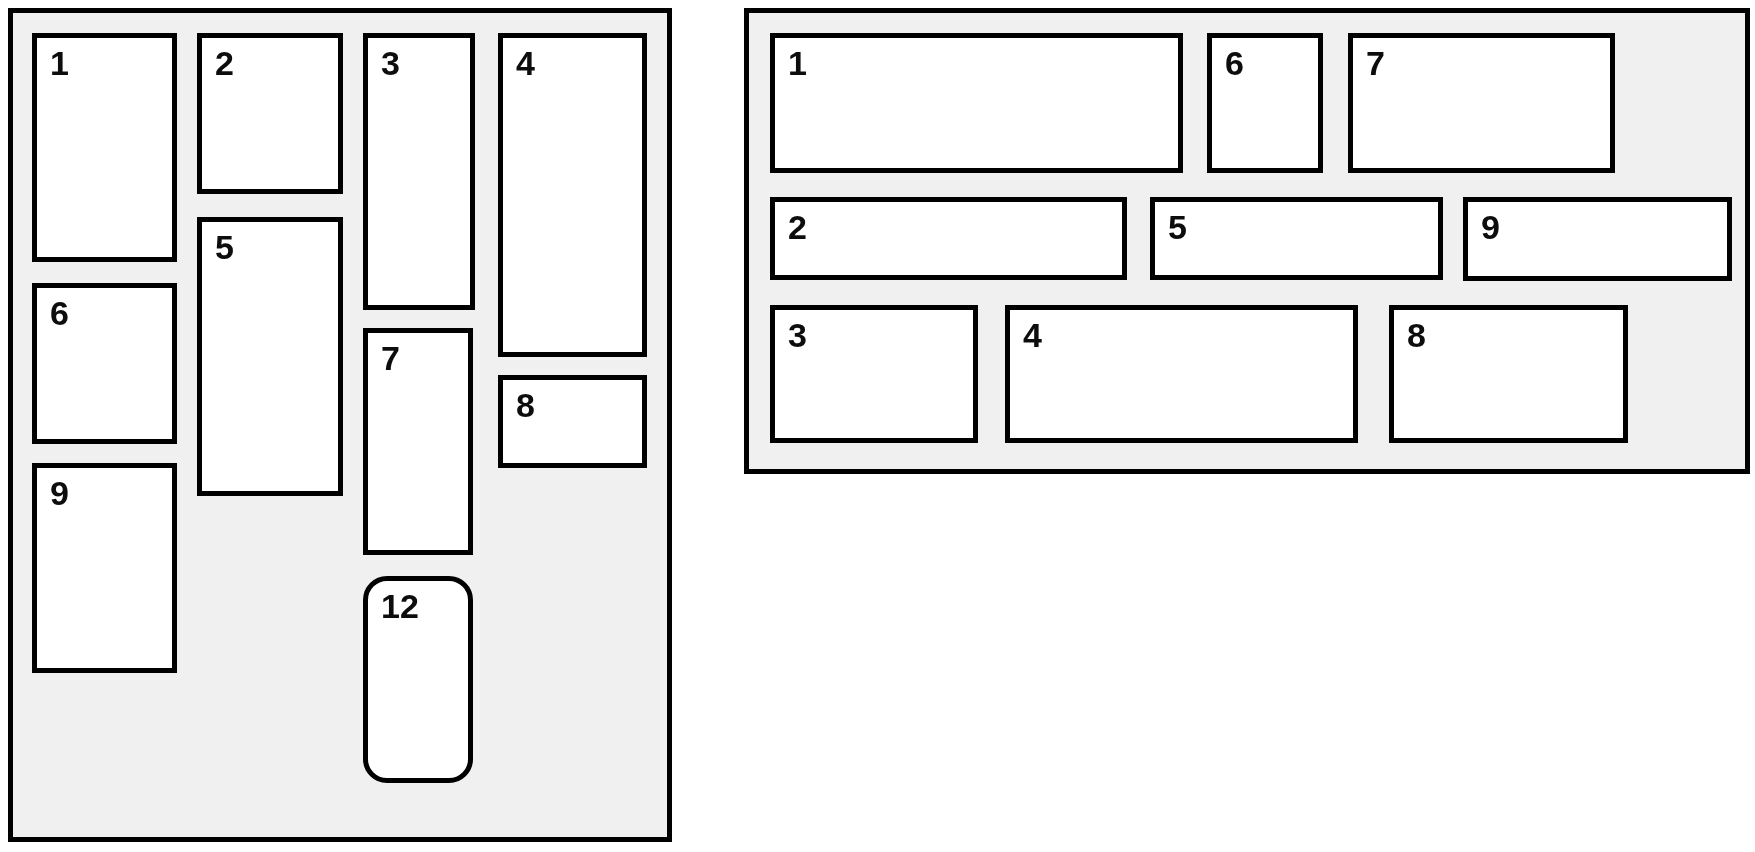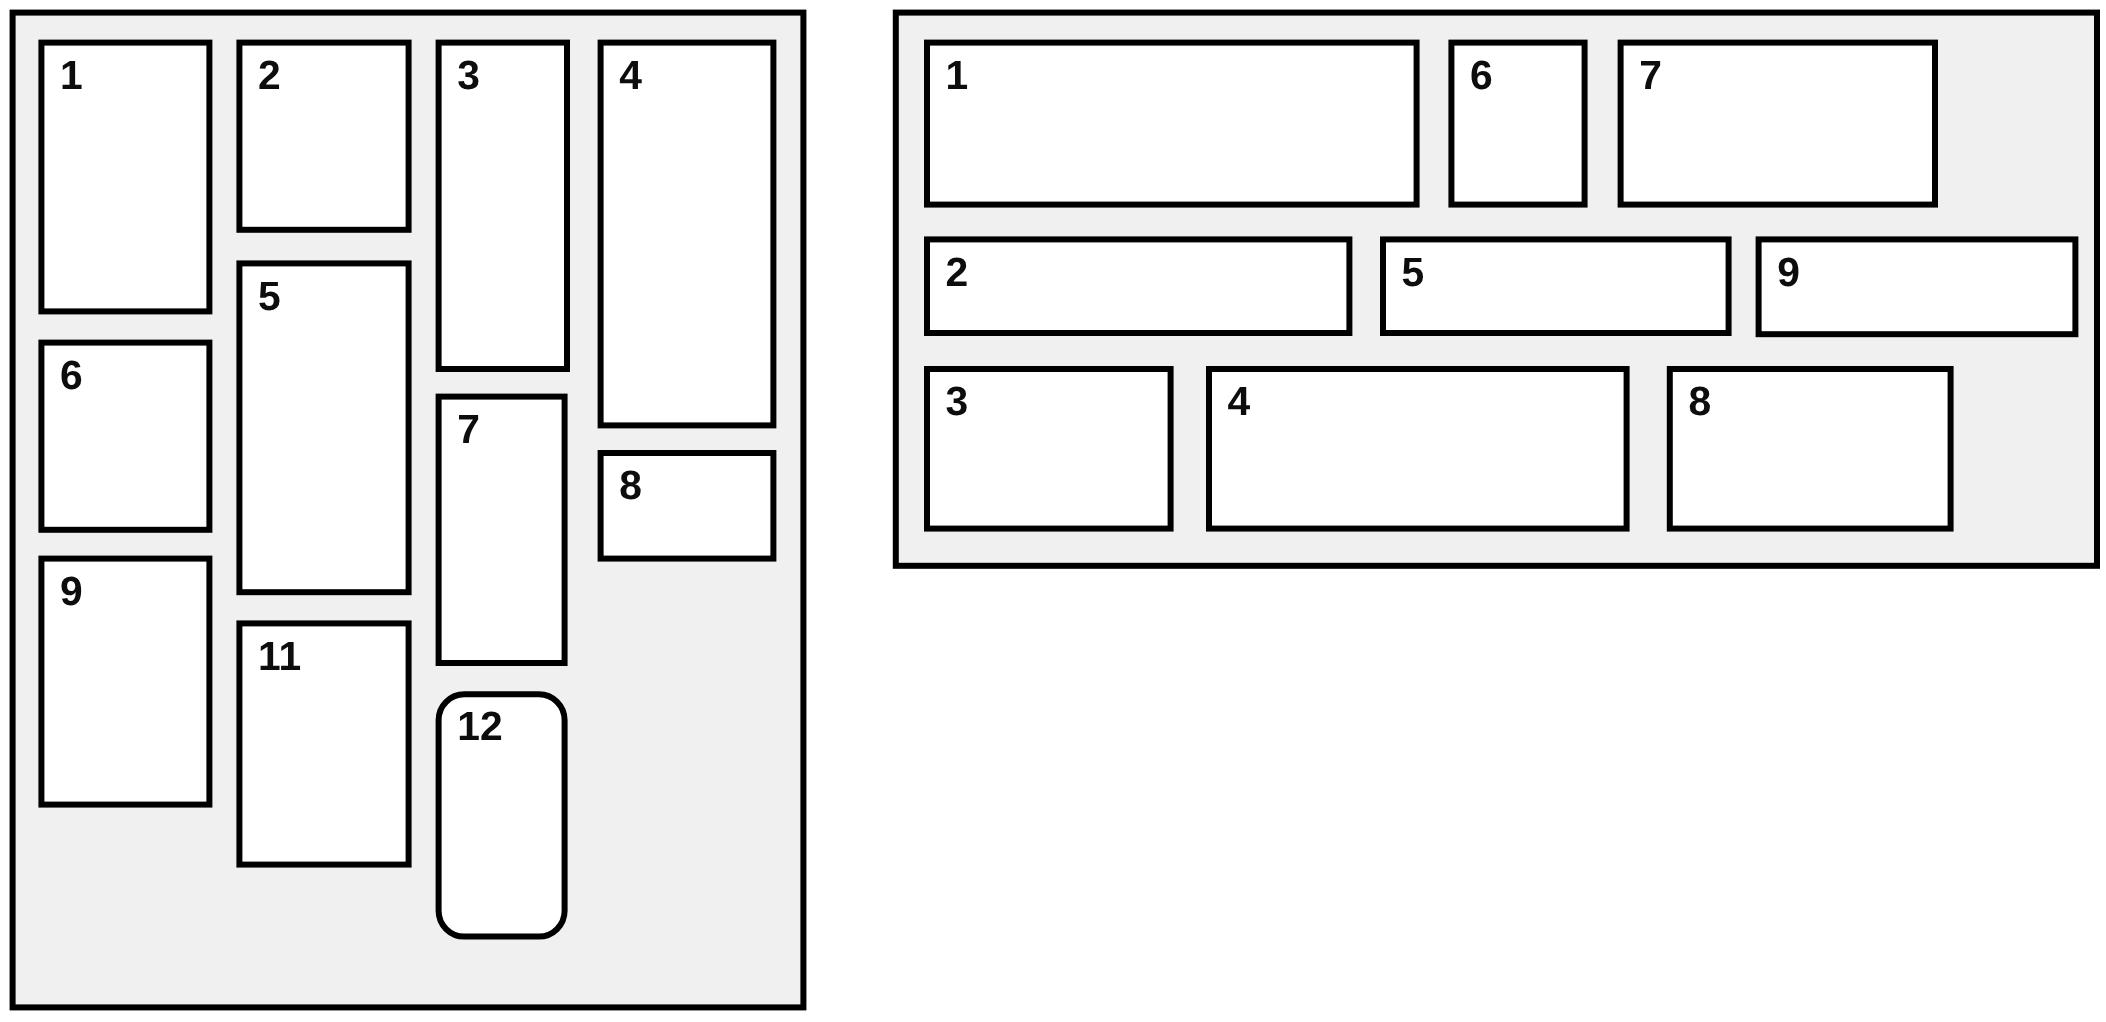--- a/index.html
+++ b/index.html
@@ -62,23 +62,20 @@
       </div>
       <div class="box" style="left: 350px; top: 315px; width: 110px; height: 227px; background: rgb(255, 255, 255); border-color: rgb(0, 0, 0);">
         <span class="box-label" style="color: rgb(13, 13, 13);">7</span>
       </div>
       <div class="box" style="left: 485px; top: 362px; width: 149px; height: 93px; background: rgb(255, 255, 255); border-color: rgb(0, 0, 0);">
         <span class="box-label" style="color: rgb(13, 13, 13);">8</span>
       </div>
       <div class="box" style="left: 19px; top: 450px; width: 145px; height: 210px; background: rgb(255, 255, 255); border-color: rgb(0, 0, 0);">
         <span class="box-label" style="color: rgb(13, 13, 13);">9</span>
       </div>
-      <div class="box" style="left: 184px; top: 504px; width: 146px; height: 206px; background: rgb(255, 255, 255); border-color: rgb(0, 0, 0);">
-        <span class="box-label" style="color: rgb(13, 13, 13);">11</span>
-      </div>
       <div class="box" style="left: 350px; top: 563px; width: 110px; height: 207px; background: rgb(255, 255, 255); border-color: rgb(0, 0, 0); border-radius: 24px;">
         <span class="box-label" style="color: rgb(13, 13, 13);">12</span>
       </div>
     </div>
     <div class="panel" style="left: 744px; top: 8px; width: 1006px; height: 466px; background: rgb(240, 240, 240); border-color: rgb(0, 0, 0);">
       <div class="box" style="left: 21px; top: 20px; width: 413px; height: 140px; background: rgb(255, 255, 255); border-color: rgb(0, 0, 0);">
         <span class="box-label" style="color: rgb(13, 13, 13);">1</span>
       </div>
       <div class="box" style="left: 21px; top: 184px; width: 357px; height: 83px; background: rgb(255, 255, 255); border-color: rgb(0, 0, 0);">
         <span class="box-label" style="color: rgb(13, 13, 13);">2</span>

